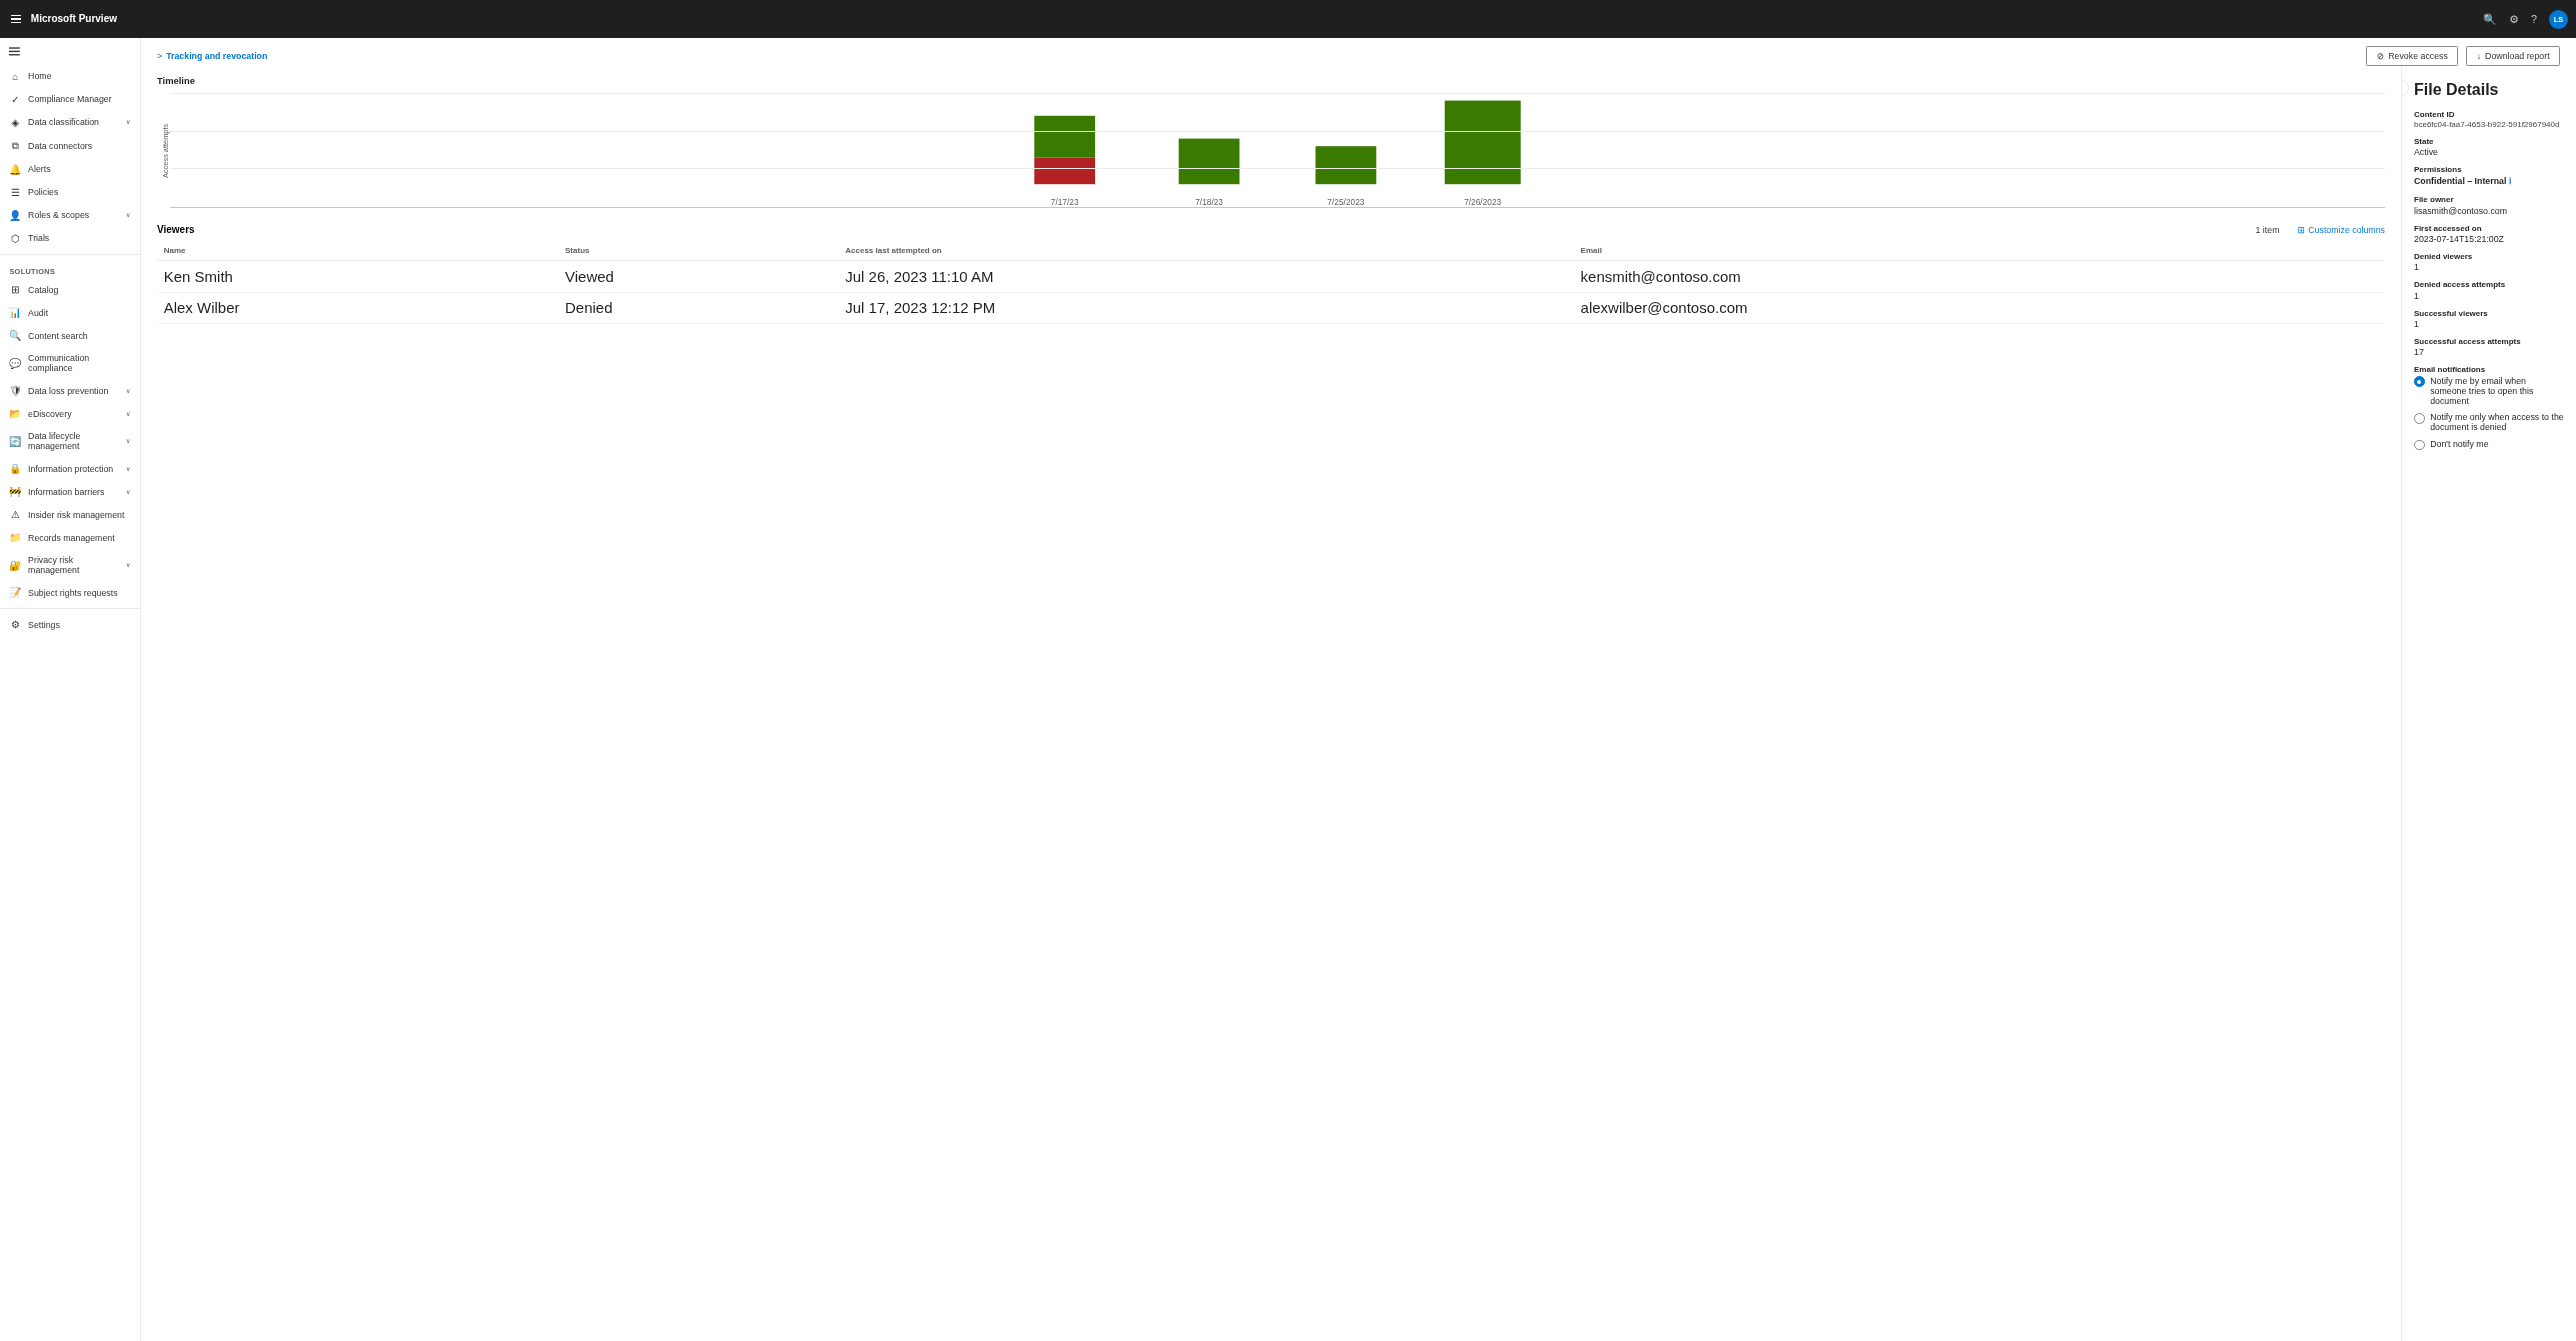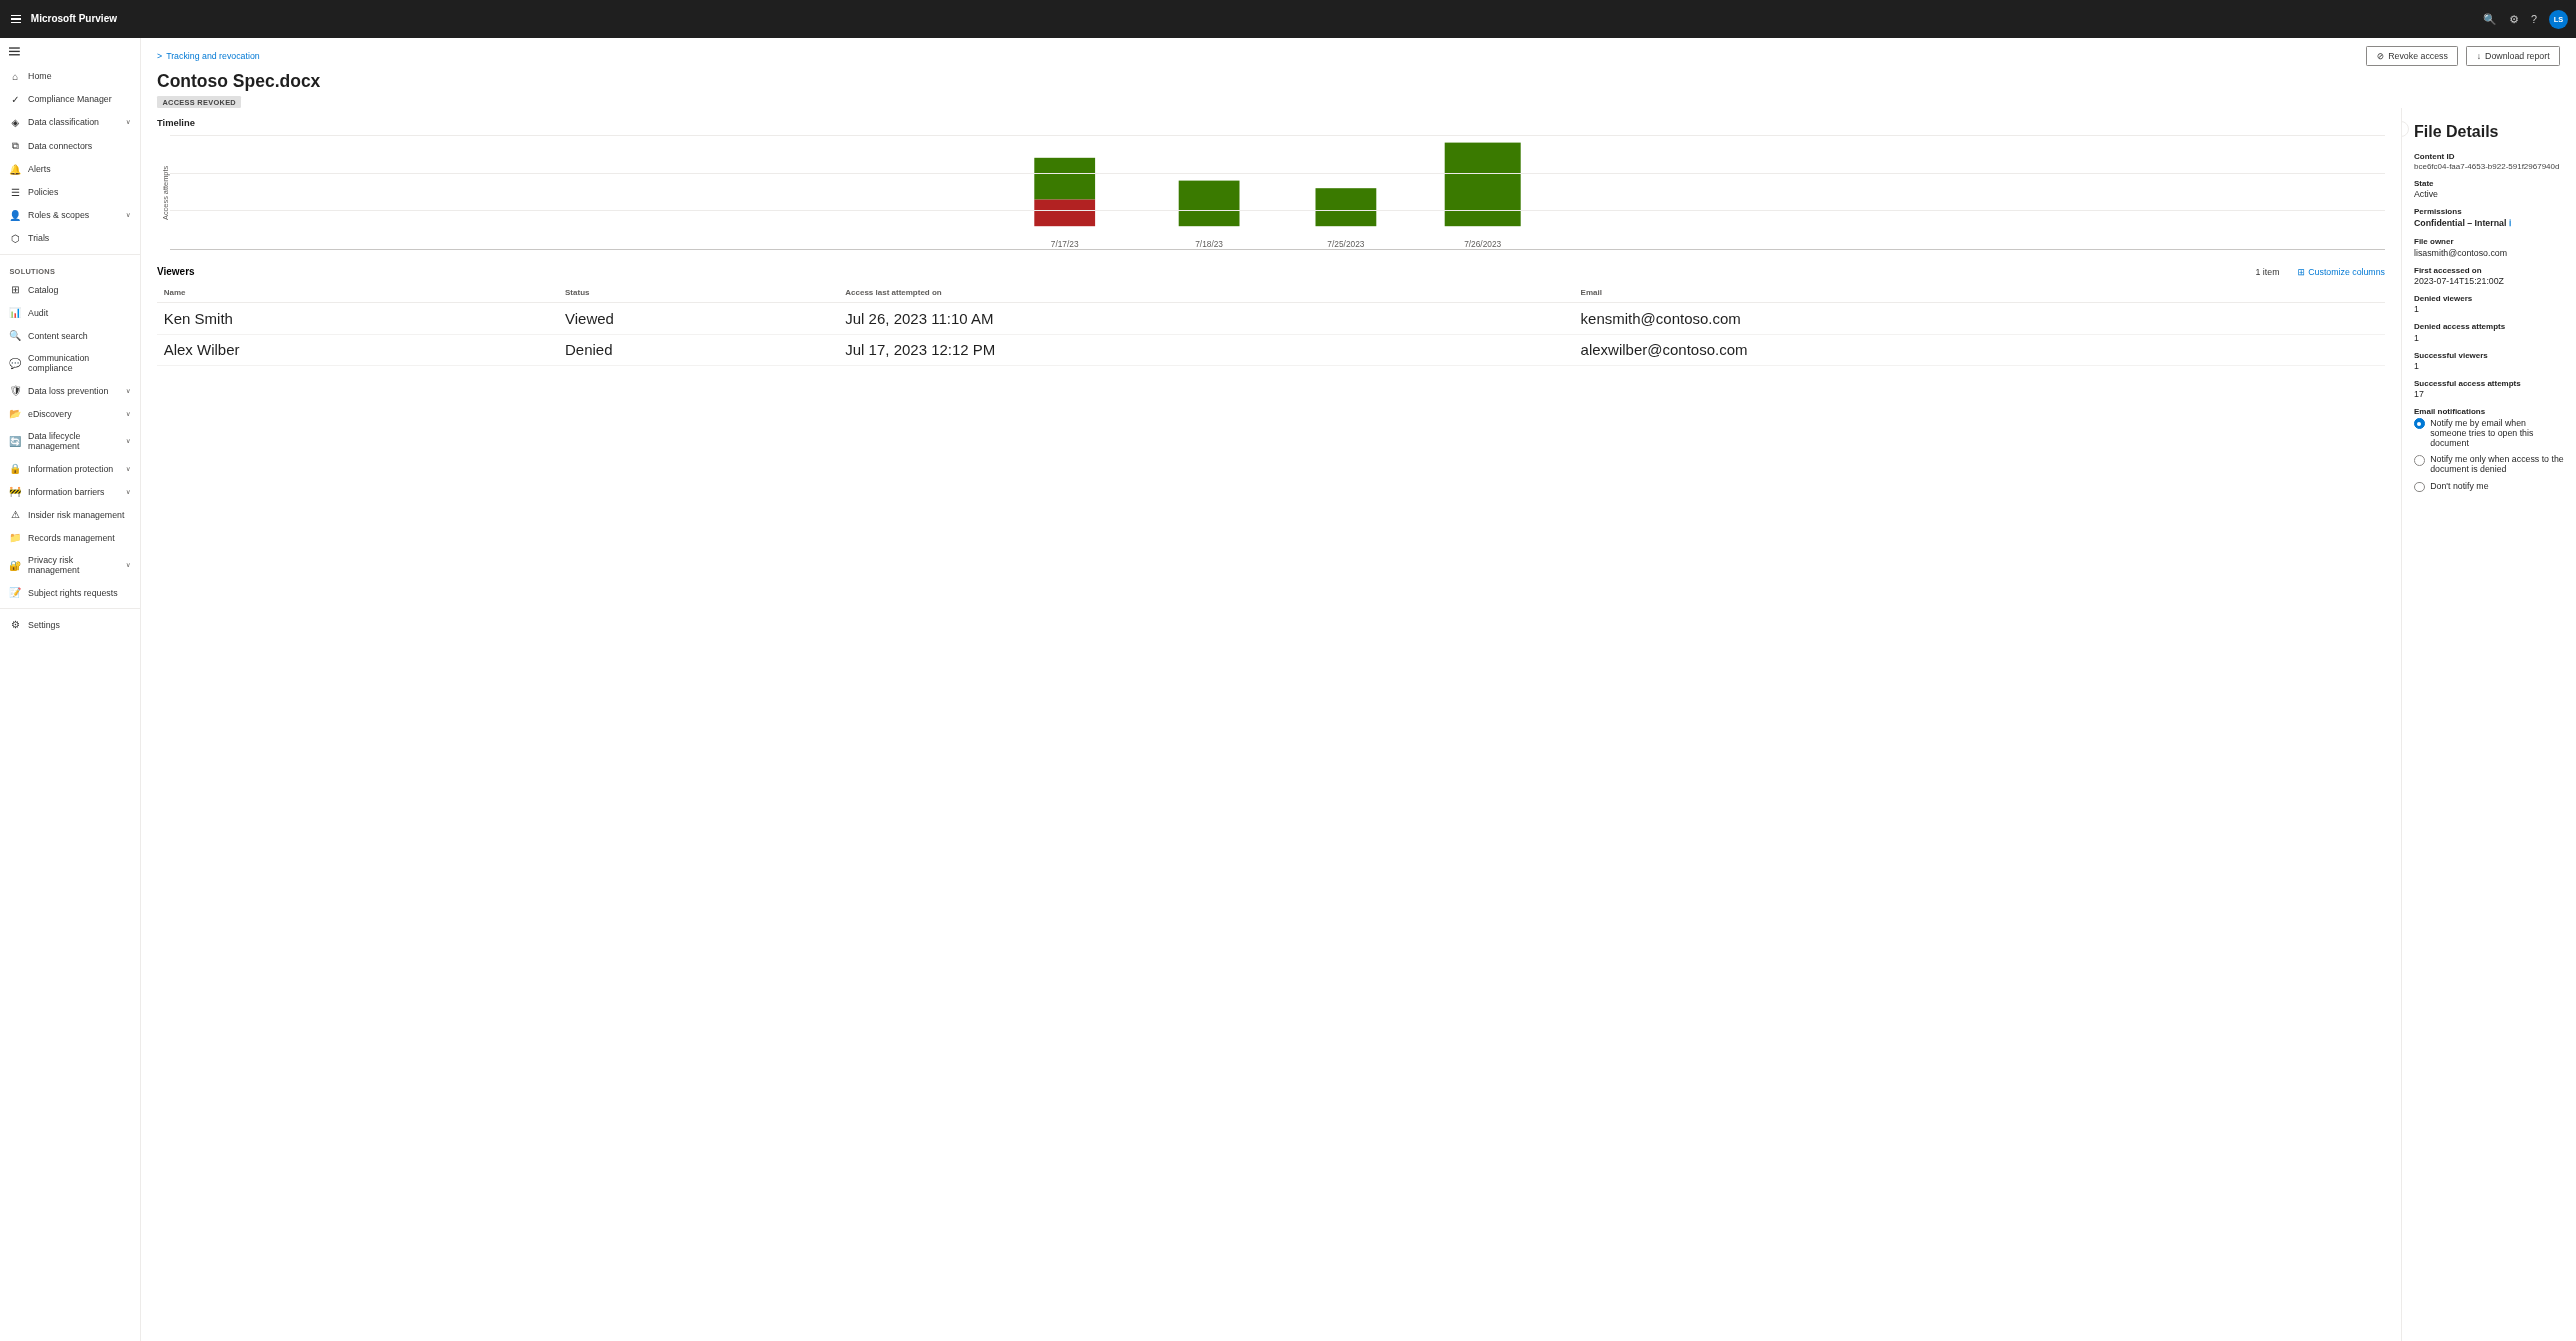--- a/index.html
+++ b/index.html
@@ -37,21 +37,21 @@
     .sidebar-divider { border: none; border-top: 0.7px solid #edebe9; margin: 4px 0; }
 
     
     .content-area { flex: 1; display: flex; flex-direction: column; overflow: hidden; background: #fff; }
 
     
     .breadcrumb-bar {
       padding: 8px 16px 0; display: flex; align-items: center; justify-content: space-between;
     }
     .breadcrumb { display: flex; align-items: center; gap: 4px; color: #0078d4; font-size: 8.8px; cursor: pointer; }
-    .breadcrumb-text { color: #0078d4; }
+    .breadcrumb-text { color: #0078d4; font-weight: bold; }
     .action-buttons { display: flex; align-items: center; gap: 8px; }
     .action-btn {
       display: flex; align-items: center; gap: 4px; padding: 4px 9.4px;
       border: 0.7px solid #8a8886; background: #fff; cursor: pointer; font-size: 8.8px;
       color: #333; border-radius: 1.3px;
     }
 
     
     .page-header { padding: 5.4px 16px 0; }
     .page-title { font-size: 17.5px; font-weight: 600; color: #1f1f1f; }
@@ -259,24 +259,20 @@
           <span>⊘</span>
           <span>Revoke access</span>
         </button>
         <button class="action-btn">
           <span>↓</span>
           <span>Download report</span>
         </button>
       </div>
     </div>
 
-    <div class="page-header">
-      <h1 class="page-title">Contoso Spec.docx</h1>
-      <div class="status-badge">ACCESS REVOKED</div>
-    </div>
 
     <div class="content-split">
       <div class="content-main">
 
         <div>
           <div class="section-title">Timeline</div>
 
           <div style="display:flex; align-items:stretch; height:115px; margin-bottom:16px; position:relative;">
             <div style="writing-mode:vertical-rl; transform:rotate(180deg); font-size:7.4px; color:#605e5c; text-align:center; padding-right:4px; flex-shrink:0;">Access attempts</div>
             <div style="flex:1; position:relative; border-bottom:0.7px solid #c8c6c4;">

